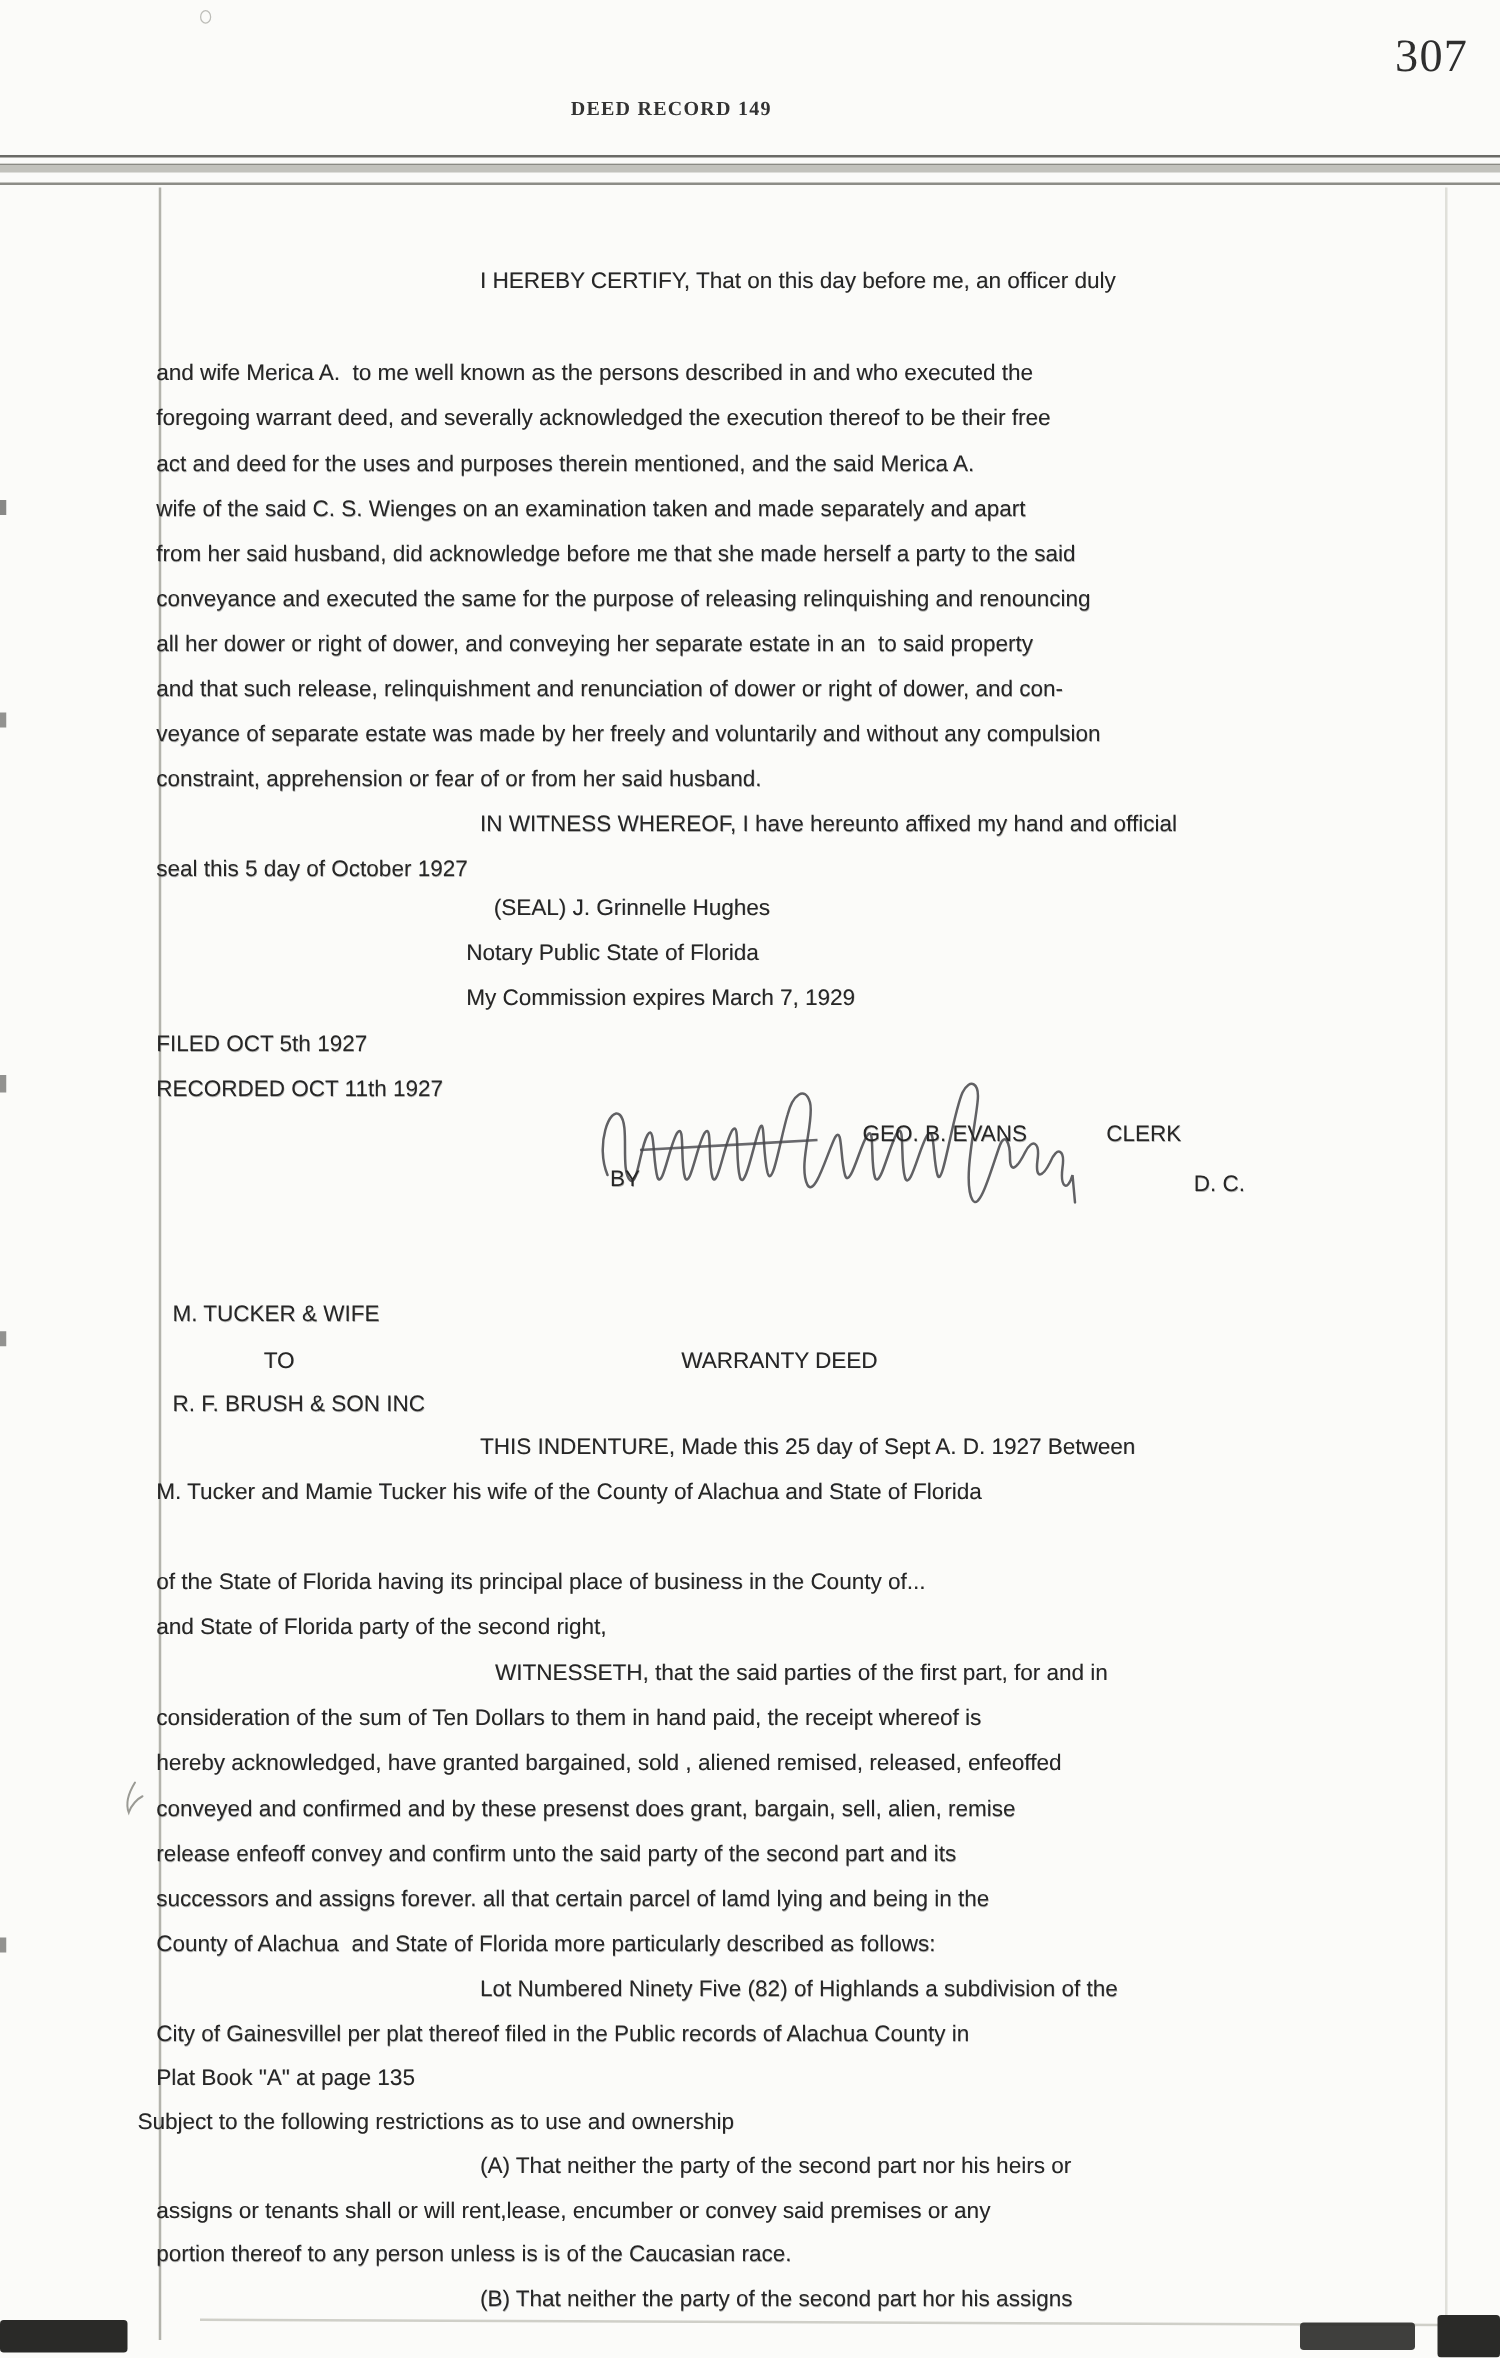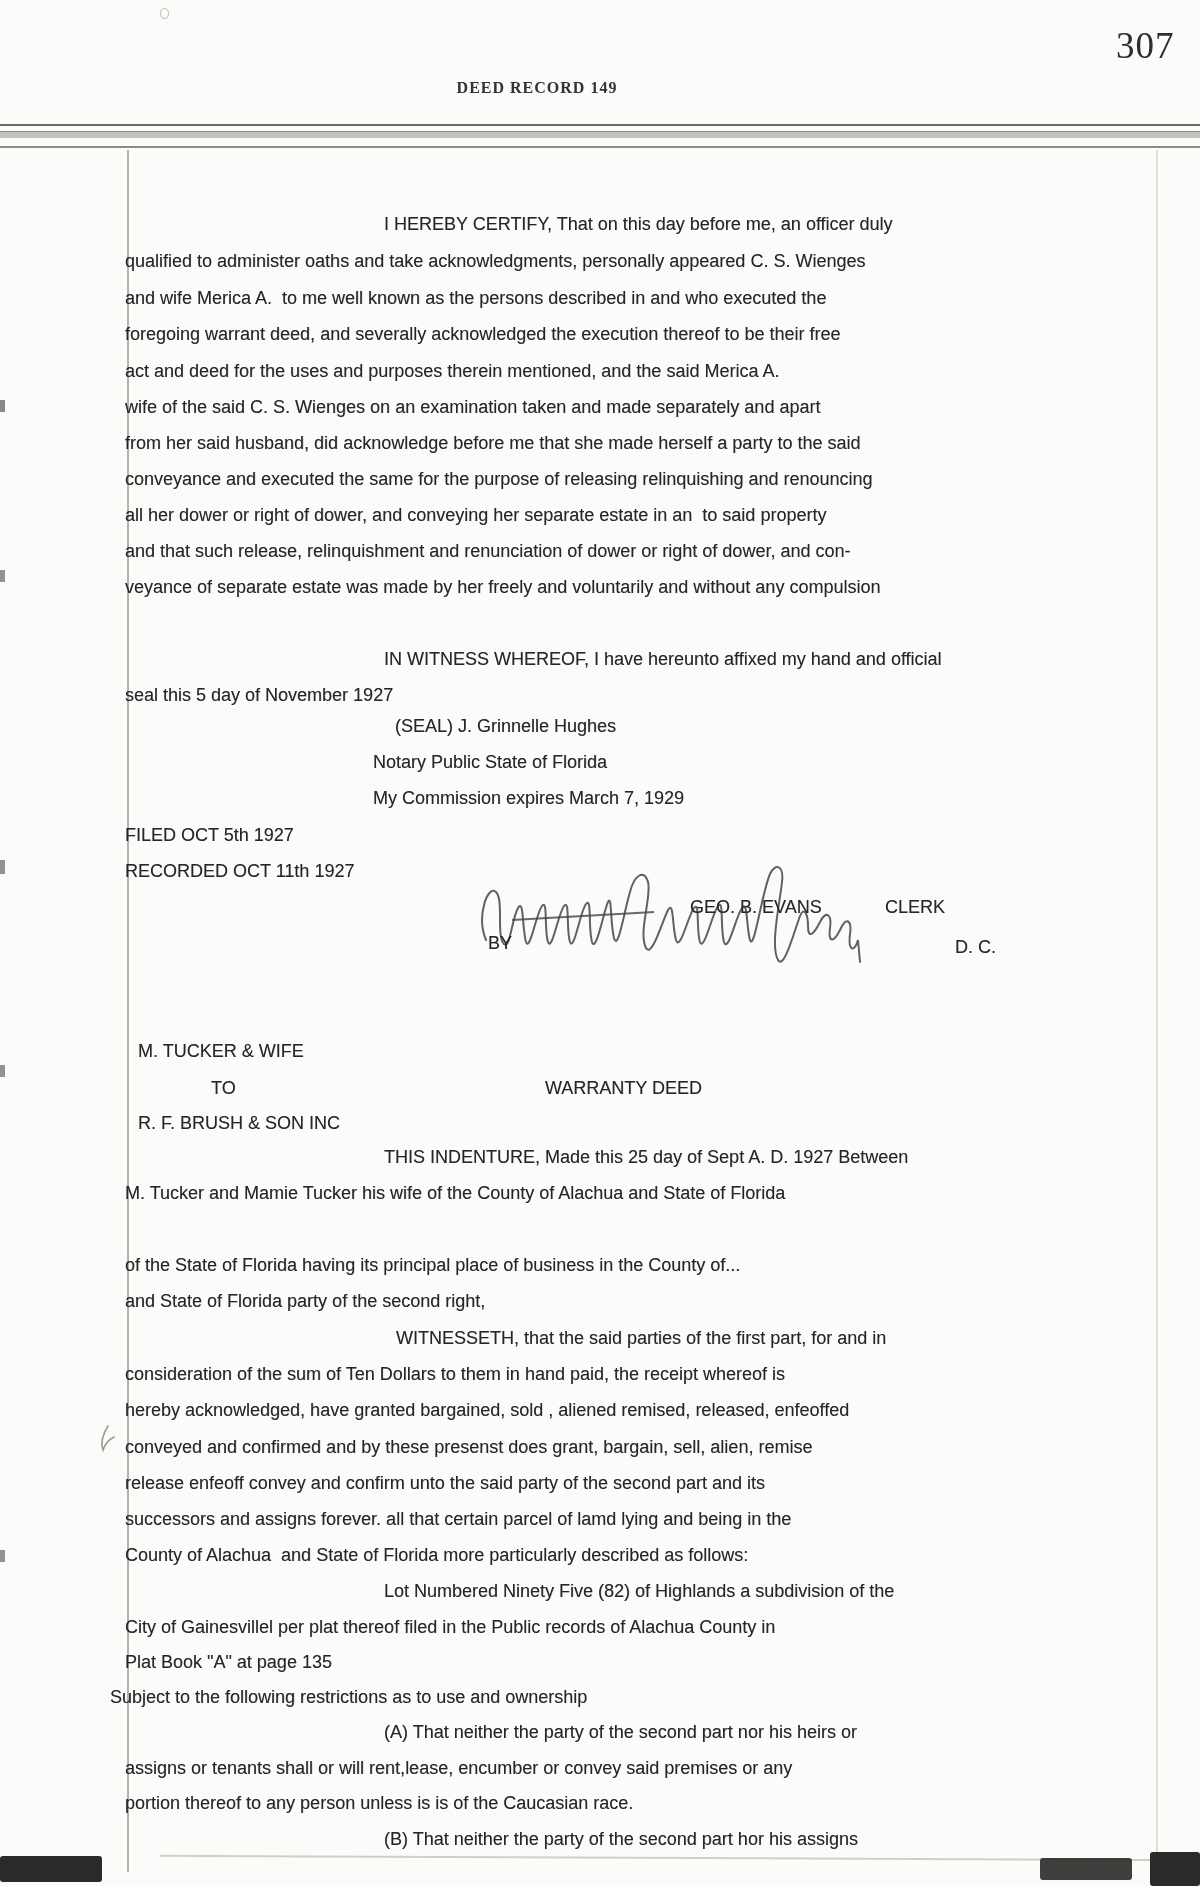--- a/index.html
+++ b/index.html
@@ -45,32 +45,32 @@
   <div style="position:absolute;top:8px;left:160px;width:7px;height:9px;border:1.5px solid #bdbdb8;border-radius:50%;"></div>
   <svg style="top:1424px;left:94px" width="30" height="34" viewBox="0 0 30 34">
     <path d="M14,2 C9,10 6,18 9,26 C11,20 16,15 20,13" stroke="#9a9a94" stroke-width="1.6" fill="none" stroke-linecap="round"></path>
   </svg>
   <div class="edge-line"></div>
   <div class="artifact" style="top:1856px;left:0;width:102px;height:26px;border-radius:3px;"></div>
   <div class="artifact" style="top:1858px;left:1040px;width:92px;height:22px;border-radius:3px;opacity:.9"></div>
   <div class="artifact" style="top:1852px;left:1150px;width:50px;height:34px;border-radius:3px;"></div>
 
   <div class="tline" style="top:213px;left:384px">I HEREBY CERTIFY, That on this day before me, an officer duly</div>
-  <div class="tline" style="top:250px;left:125px">qualified to administer oaths and take acknowledgments, personally appeared C. S. Wienges</div>
   <div class="tline" style="top:287px;left:125px">and wife Merica A.  to me well known as the persons described in and who executed the</div>
   <div class="tline" style="top:323px;left:125px">foregoing warrant deed, and severally acknowledged the execution thereof to be their free</div>
   <div class="tline" style="top:360px;left:125px">act and deed for the uses and purposes therein mentioned, and the said Merica A.</div>
   <div class="tline" style="top:396px;left:125px">wife of the said C. S. Wienges on an examination taken and made separately and apart</div>
   <div class="tline" style="top:432px;left:125px">from her said husband, did acknowledge before me that she made herself a party to the said</div>
   <div class="tline" style="top:468px;left:125px">conveyance and executed the same for the purpose of releasing relinquishing and renouncing</div>
   <div class="tline" style="top:504px;left:125px">all her dower or right of dower, and conveying her separate estate in an  to said property</div>
   <div class="tline" style="top:540px;left:125px">and that such release, relinquishment and renunciation of dower or right of dower, and con-</div>
   <div class="tline" style="top:576px;left:125px">veyance of separate estate was made by her freely and voluntarily and without any compulsion</div>
+  <div class="tline" style="top:612px;left:125px">constraint, apprehension or fear of or from her said husband.</div>
   <div class="tline" style="top:648px;left:384px">IN WITNESS WHEREOF, I have hereunto affixed my hand and official</div>
-  <div class="tline" style="top:684px;left:125px">seal this 5 day of November 1927</div>
+  <div class="tline" style="top:684px;left:125px">seal this 5 day of October 1927</div>
 
   <div class="tline" style="top:715px;left:395px">(SEAL) J. Grinnelle Hughes</div>
   <div class="tline" style="top:751px;left:373px">Notary Public State of Florida</div>
   <div class="tline" style="top:787px;left:373px">My Commission expires March 7, 1929</div>
 
   <div class="tline" style="top:824px;left:125px">FILED OCT 5th 1927</div>
   <div class="tline" style="top:860px;left:125px">RECORDED OCT 11th 1927</div>
 
   <svg style="top:862px;left:478px" width="400" height="118" viewBox="0 0 400 118">
     <path d="M8,78 C-2,54 10,22 18,30 C26,38 18,74 26,82 C32,88 34,56 40,46 C46,36 44,66 48,80

